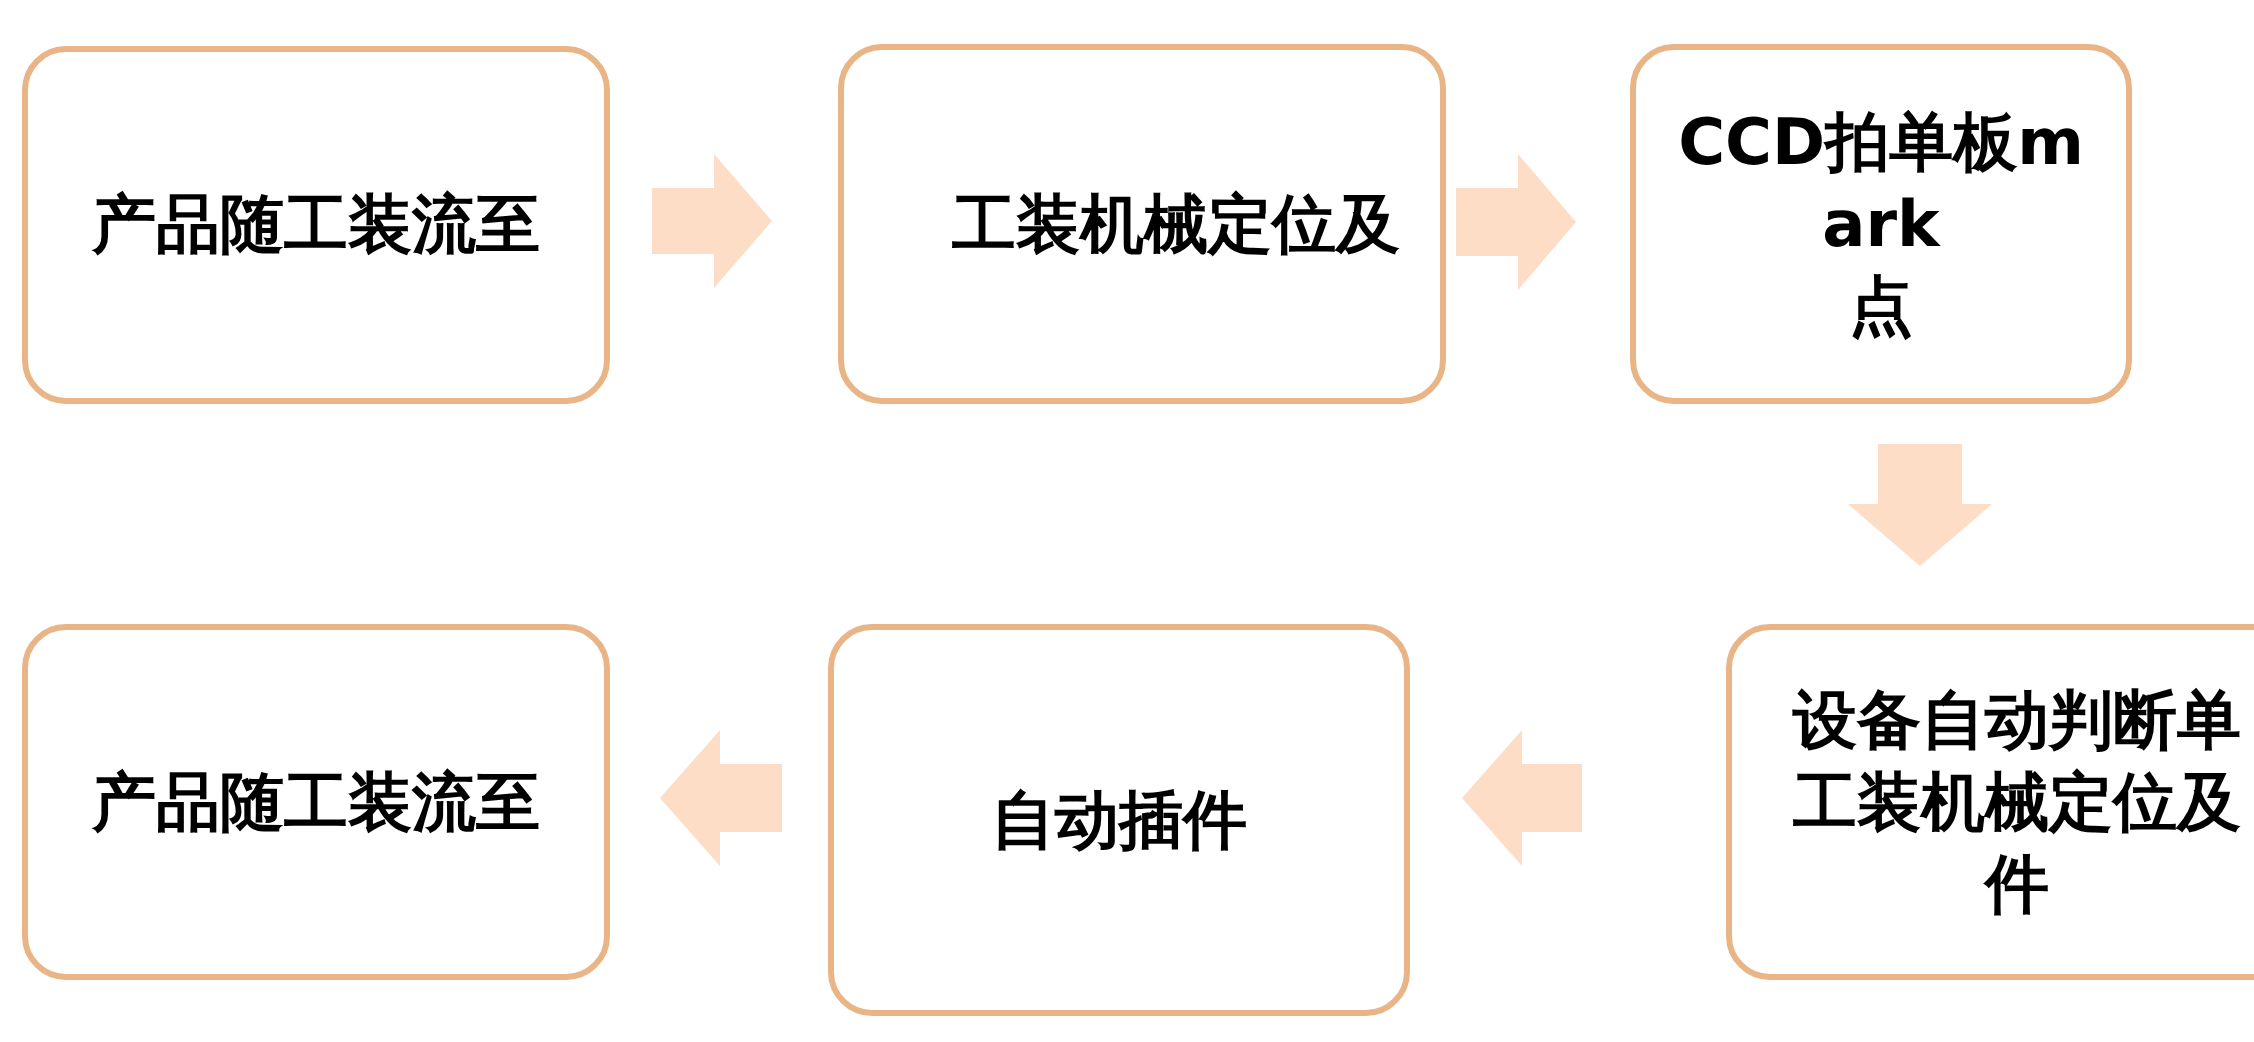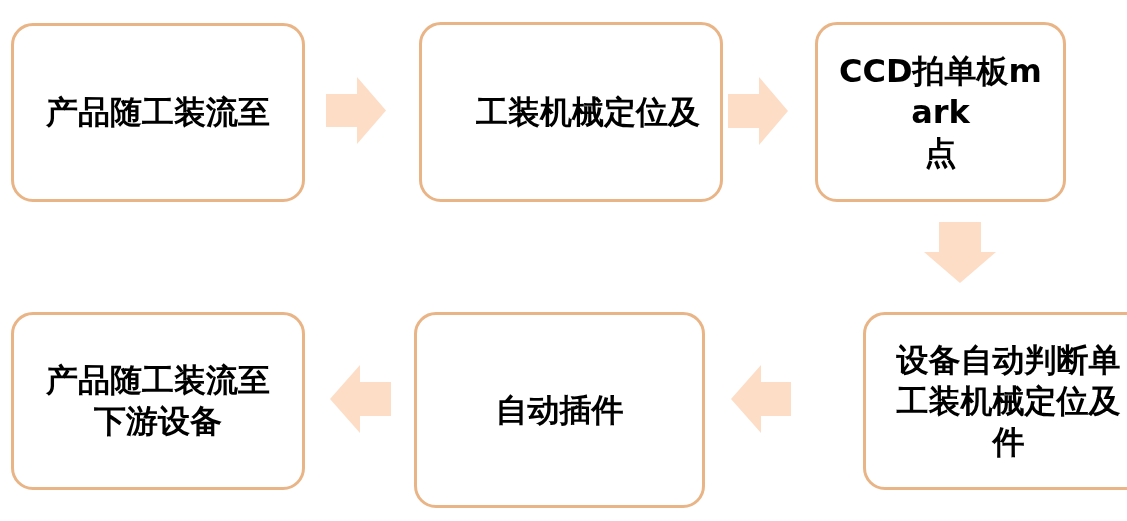--- a/index.html
+++ b/index.html
@@ -78,21 +78,20 @@
 
 <div class="arrow" style="left:924px; top:222px; width:72px; height:61px;">
   <svg viewBox="0 0 72 61" preserveAspectRatio="none">
     <polygon points="15,0 57,0 57,30 72,30 36,61 0,30 15,30" fill="#FDDDC5"></polygon>
   </svg>
 </div>
 
 <div class="step-box" style="left:11px; top:312px; width:294px; height:178px;">
   <div class="step-text">
     <div>产品随工装流至</div>
-    <div>下游设备</div>
   </div>
 </div>
 
 <div class="arrow" style="left:330px; top:365px; width:61px; height:68px;">
   <svg viewBox="0 0 61 68" preserveAspectRatio="none">
     <polygon points="61,17 30,17 30,0 0,34 30,68 30,51 61,51" fill="#FDDDC5"></polygon>
   </svg>
 </div>
 
 <div class="step-box" style="left:414px; top:312px; width:291px; height:196px;">

